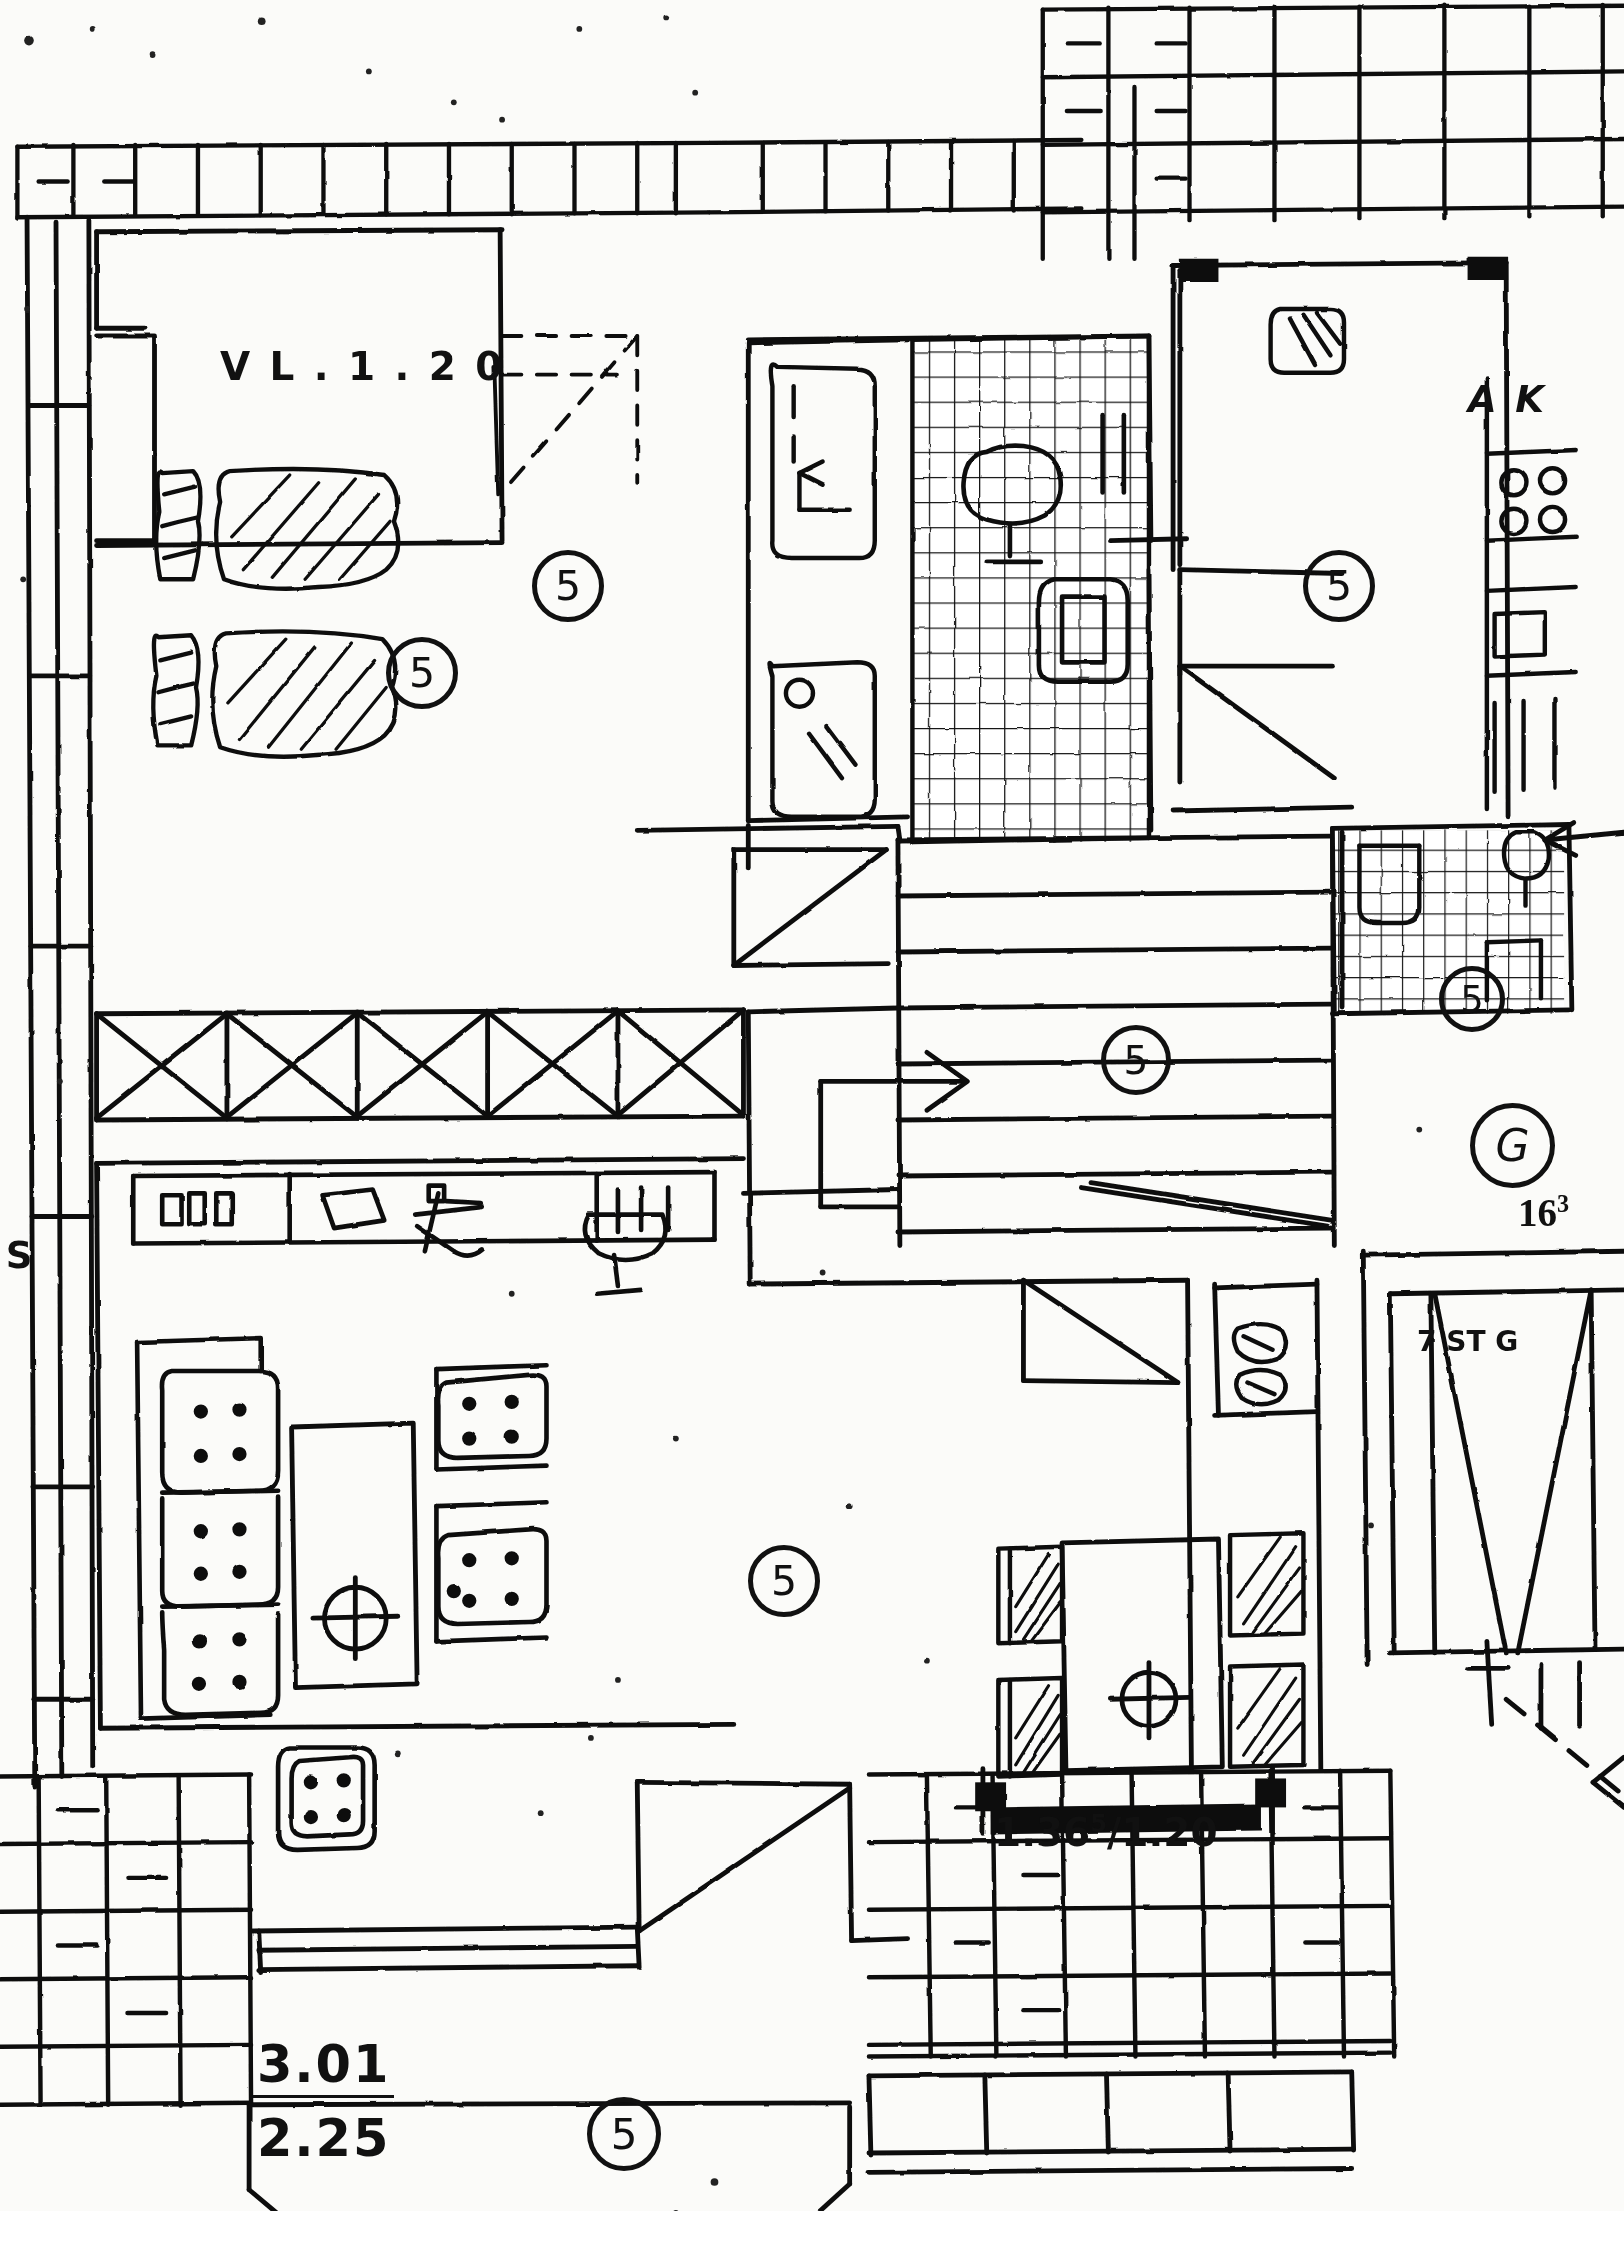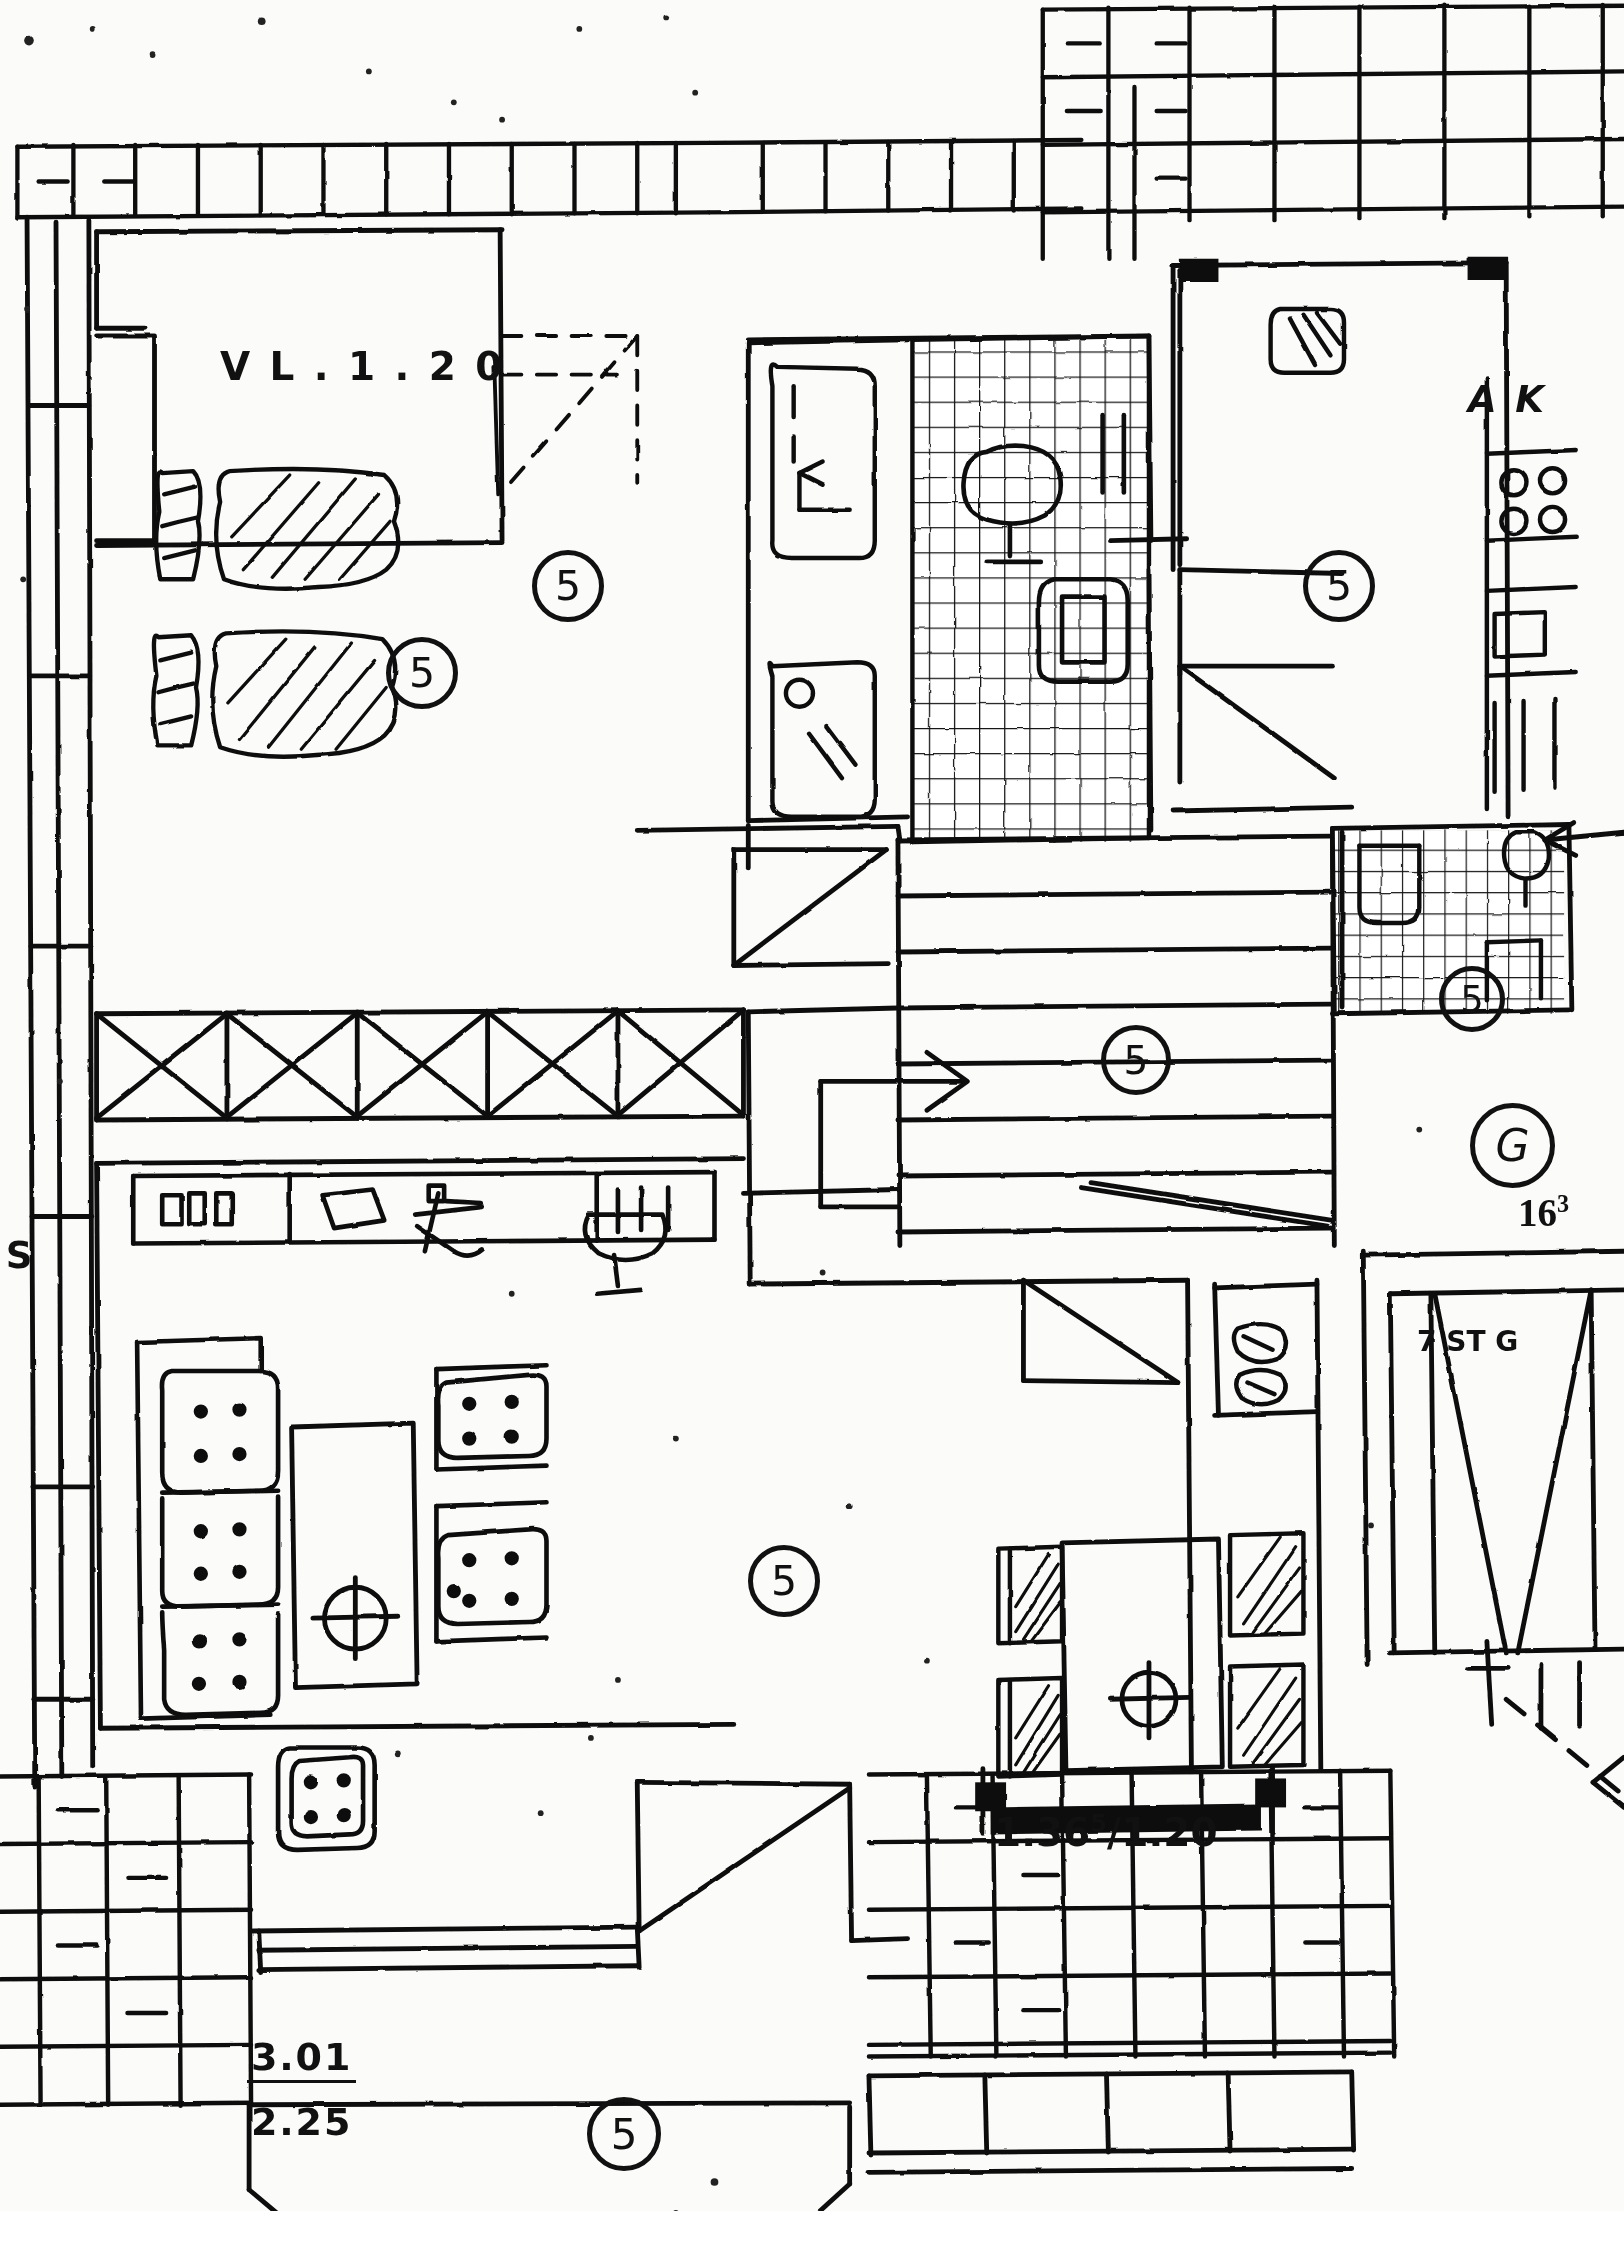--- a/index.html
+++ b/index.html
@@ -29,21 +29,21 @@
   }
   .dimstack{
     position:absolute;
     font-family:"DejaVu Sans",sans-serif;
     color:#111;
     text-align:center;
     font-weight:700;
     letter-spacing:1.9px;
   }
   .dimstack .top{border-bottom:3.9px solid #111;padding:0 3.9px 1px 3.9px;display:block;}
-  .dimstack .bot{padding-top:17px;display:block;}
+  .dimstack .bot{padding-top:11px;display:block;}
   .frac{position:absolute;font-family:"DejaVu Sans",sans-serif;font-weight:700;color:#111;white-space:nowrap;}
   .frac .sup{font-size:0.62em;vertical-align:super;}
   .sup3{font-size:0.62em;vertical-align:super;}
 </style>
 </head>
 <body>
 
 <div id="sheet">
 
 <svg viewBox="0 0 1682 2347" xmlns="http://www.w3.org/2000/svg">
@@ -711,21 +711,21 @@
 <div class="circnum" style="left:1470px;top:1103px;width:75px;height:75px;border:5.8px solid #111;border-radius:50%;font-size:44px;font-style:italic;">G</div>
 
 <div class="frac" style="left:1518px;top:1190px;font-size:39px;font-family:Liberation Serif, serif;">
   <span>16</span><span class="sup3">3</span>
 </div>
 
 <div class="frac" style="left:994px;top:1794px;font-size:39px;margin-top:16px;">
   <span>1.36</span><span class="sup">5</span><span>/</span><span>1.20</span>
 </div>
 
-<div class="dimstack" style="left:247px;top:2035px;font-size:38px;">
+<div class="dimstack" style="left:253px;top:2035px;font-size:51px;">
   <span class="top">3.01</span>
   <span class="bot">2.25</span>
 </div>
 
 <div class="circnum" style="left:386px;top:637px;width:62px;height:62px;border:5.8px solid #111;border-radius:50%;font-size:41px;">5</div>
 
 <div class="circnum" style="left:532px;top:550px;width:62px;height:62px;border:5.8px solid #111;border-radius:50%;font-size:41px;">5</div>
 
 <div class="circnum" style="left:1303px;top:550px;width:62px;height:62px;border:5.8px solid #111;border-radius:50%;font-size:41px;">5</div>
 

